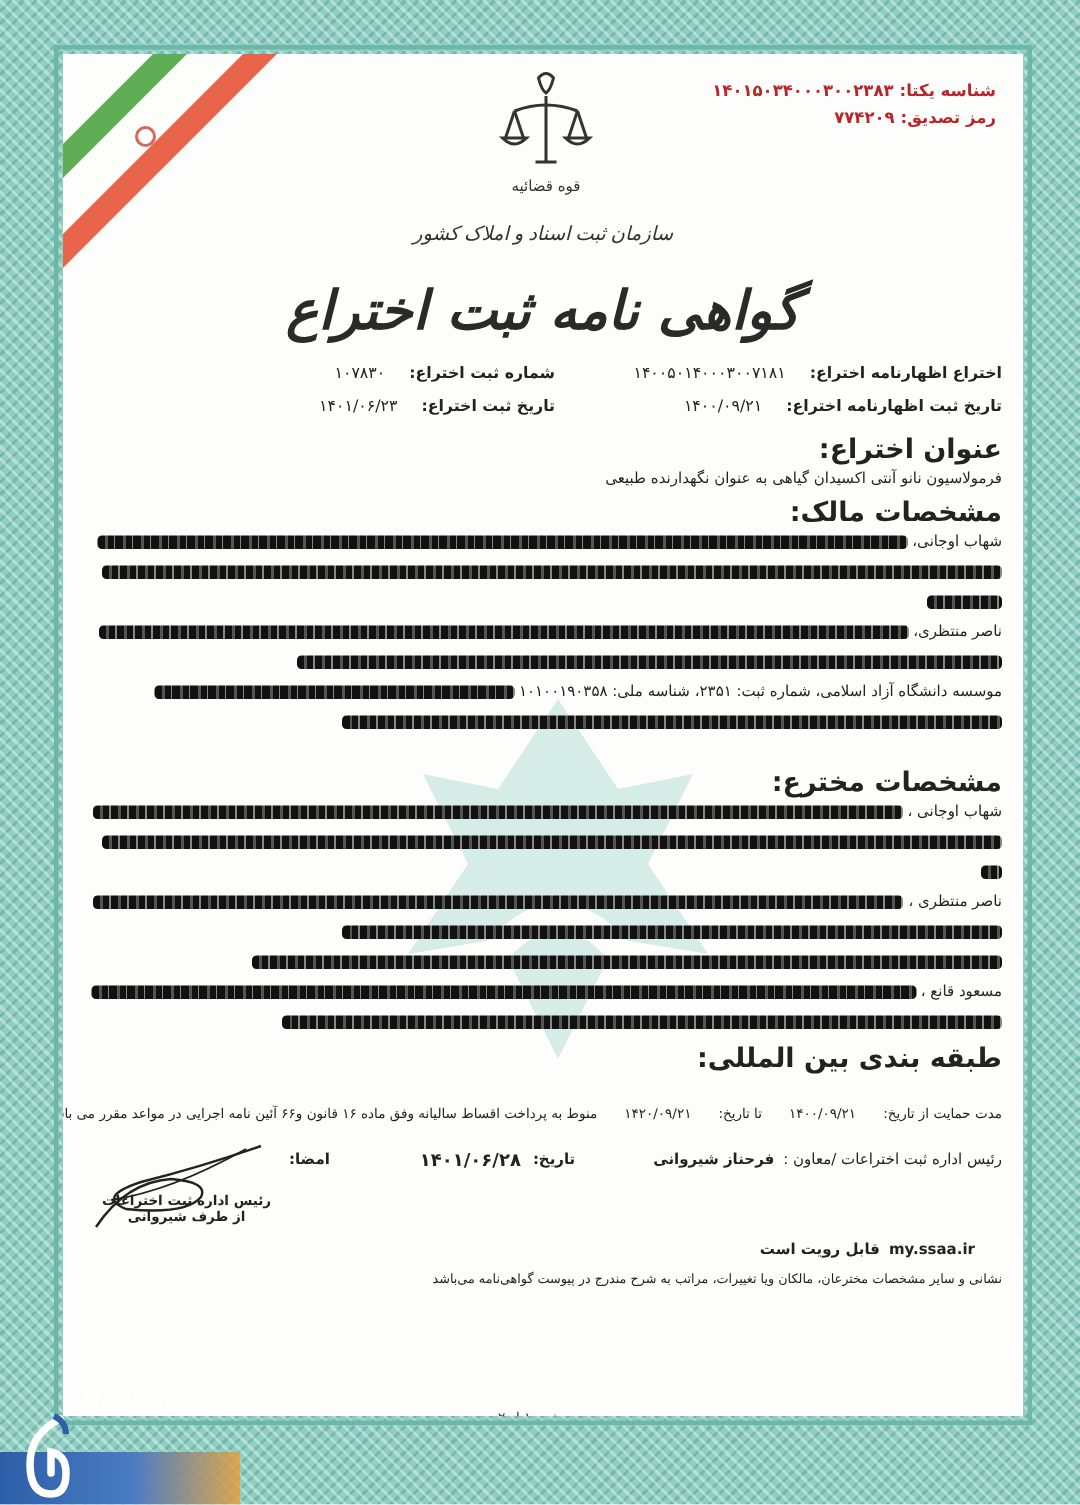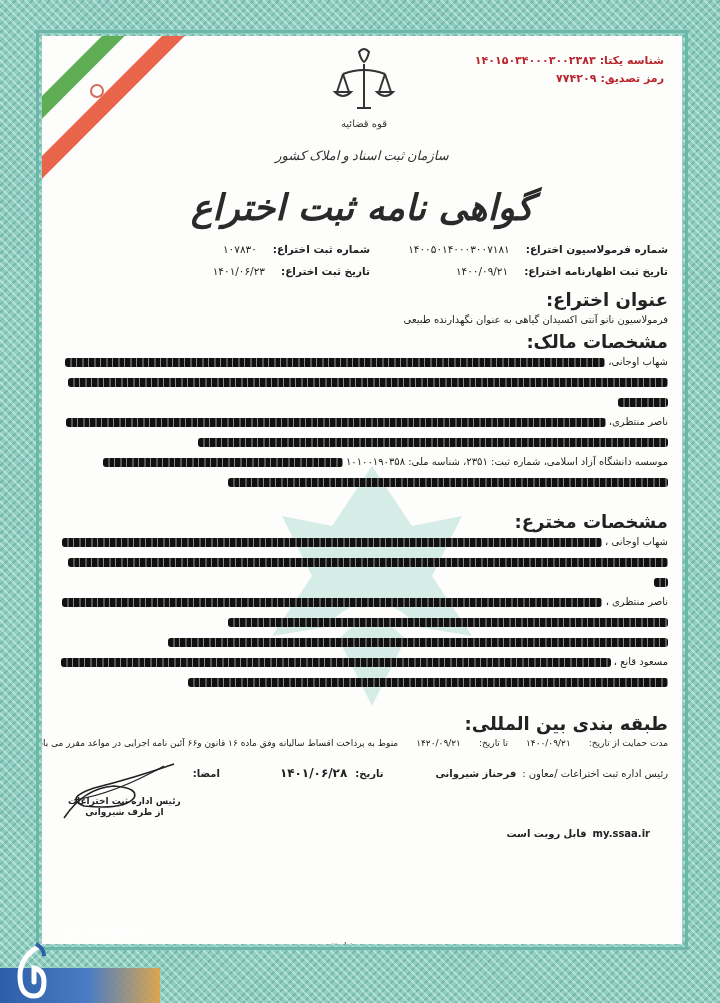--- a/index.html
+++ b/index.html
@@ -130,21 +130,21 @@
         <line x1="28" y1="62" x2="42" y2="62"></line>
       </g>
     </svg>
   </div>
   <div class="judiciary">قوه قضائیه</div>
   <div class="org-name">سازمان ثبت اسناد و املاک کشور</div>
   <div class="cert-title">گواهی نامه ثبت اختراع</div>
 
   <div class="meta meta-right rtl">
     <div class="meta-row">
-      <span class="lbl">شماره فرمولاسیون اختراع:</span>
+      <span class="lbl">اختراع اظهارنامه اختراع:</span>
       <span>۱۴۰۰۵۰۱۴۰۰۰۳۰۰۷۱۸۱</span>
     </div>
     <div class="meta-row">
       <span class="lbl">تاریخ ثبت اظهارنامه اختراع:</span>
       <span>۱۴۰۰/۰۹/۲۱</span>
     </div>
   </div>
 
   <div class="meta meta-left rtl">
     <div class="meta-row">
@@ -191,21 +191,21 @@
       <span class="redact" style="width:540px"></span>
     </div>
     <div class="line"><span class="redact" style="width:440px"></span></div>
     <div class="line"><span class="redact" style="width:500px"></span></div>
     <div class="line">
       <span>مسعود قانع ،</span>
       <span class="redact" style="width:550px"></span>
     </div>
     <div class="line"><span class="redact" style="width:480px"></span></div>
 
-    <div class="section-title" style="margin-top:22px">طبقه بندی بین المللی:</div>
+    <div class="section-title" style="margin-top:4px">طبقه بندی بین المللی:</div>
   </div>
 
   <div class="protection">
     <span>مدت حمایت از تاریخ:</span>
     <span>۱۴۰۰/۰۹/۲۱</span>
     <span>تا تاریخ:</span>
     <span>۱۴۲۰/۰۹/۲۱</span>
     <span>منوط به پرداخت اقساط سالیانه وفق ماده ۱۶ قانون و۶۶ آئین نامه اجرایی در مواعد مقرر می باشد.</span>
   </div>
 
@@ -223,20 +223,21 @@
   </svg>
   <div class="sign-stamp rtl">
     <div>رئیس اداره ثبت اختراعات</div>
     <div>از طرف   شیروانی</div>
   </div>
 
   <div class="docs-note">
     <span class="link" style="margin-right:18px">my.ssaa.ir</span>
     <span>قابل رویت است</span>
   </div>
+  <div class="docs-note2 rtl">نشانی و سایر مشخصات مخترعان، مالکان  ویا تغییرات، مراتب به شرح مندرج در پیوست گواهی‌نامه می‌باشد</div>
 
   <div class="page-num">صفحه ۱ از ۲</div>
 </div>
 
 <div class="ana-bar"></div>
 <svg class="ana-logo" viewBox="0 0 34 58">
   <path d="M26 4 Q6 14 6 34 Q6 54 20 54 Q30 54 30 40 Q30 28 20 26 L20 40" stroke="#fff" stroke-width="5" fill="none" stroke-linecap="round"></path>
   <path d="M22 2 Q30 6 30 14" stroke="#2d5fa8" stroke-width="4" fill="none"></path>
 </svg>
 <div class="ana-text">ANA.PRESS</div>

